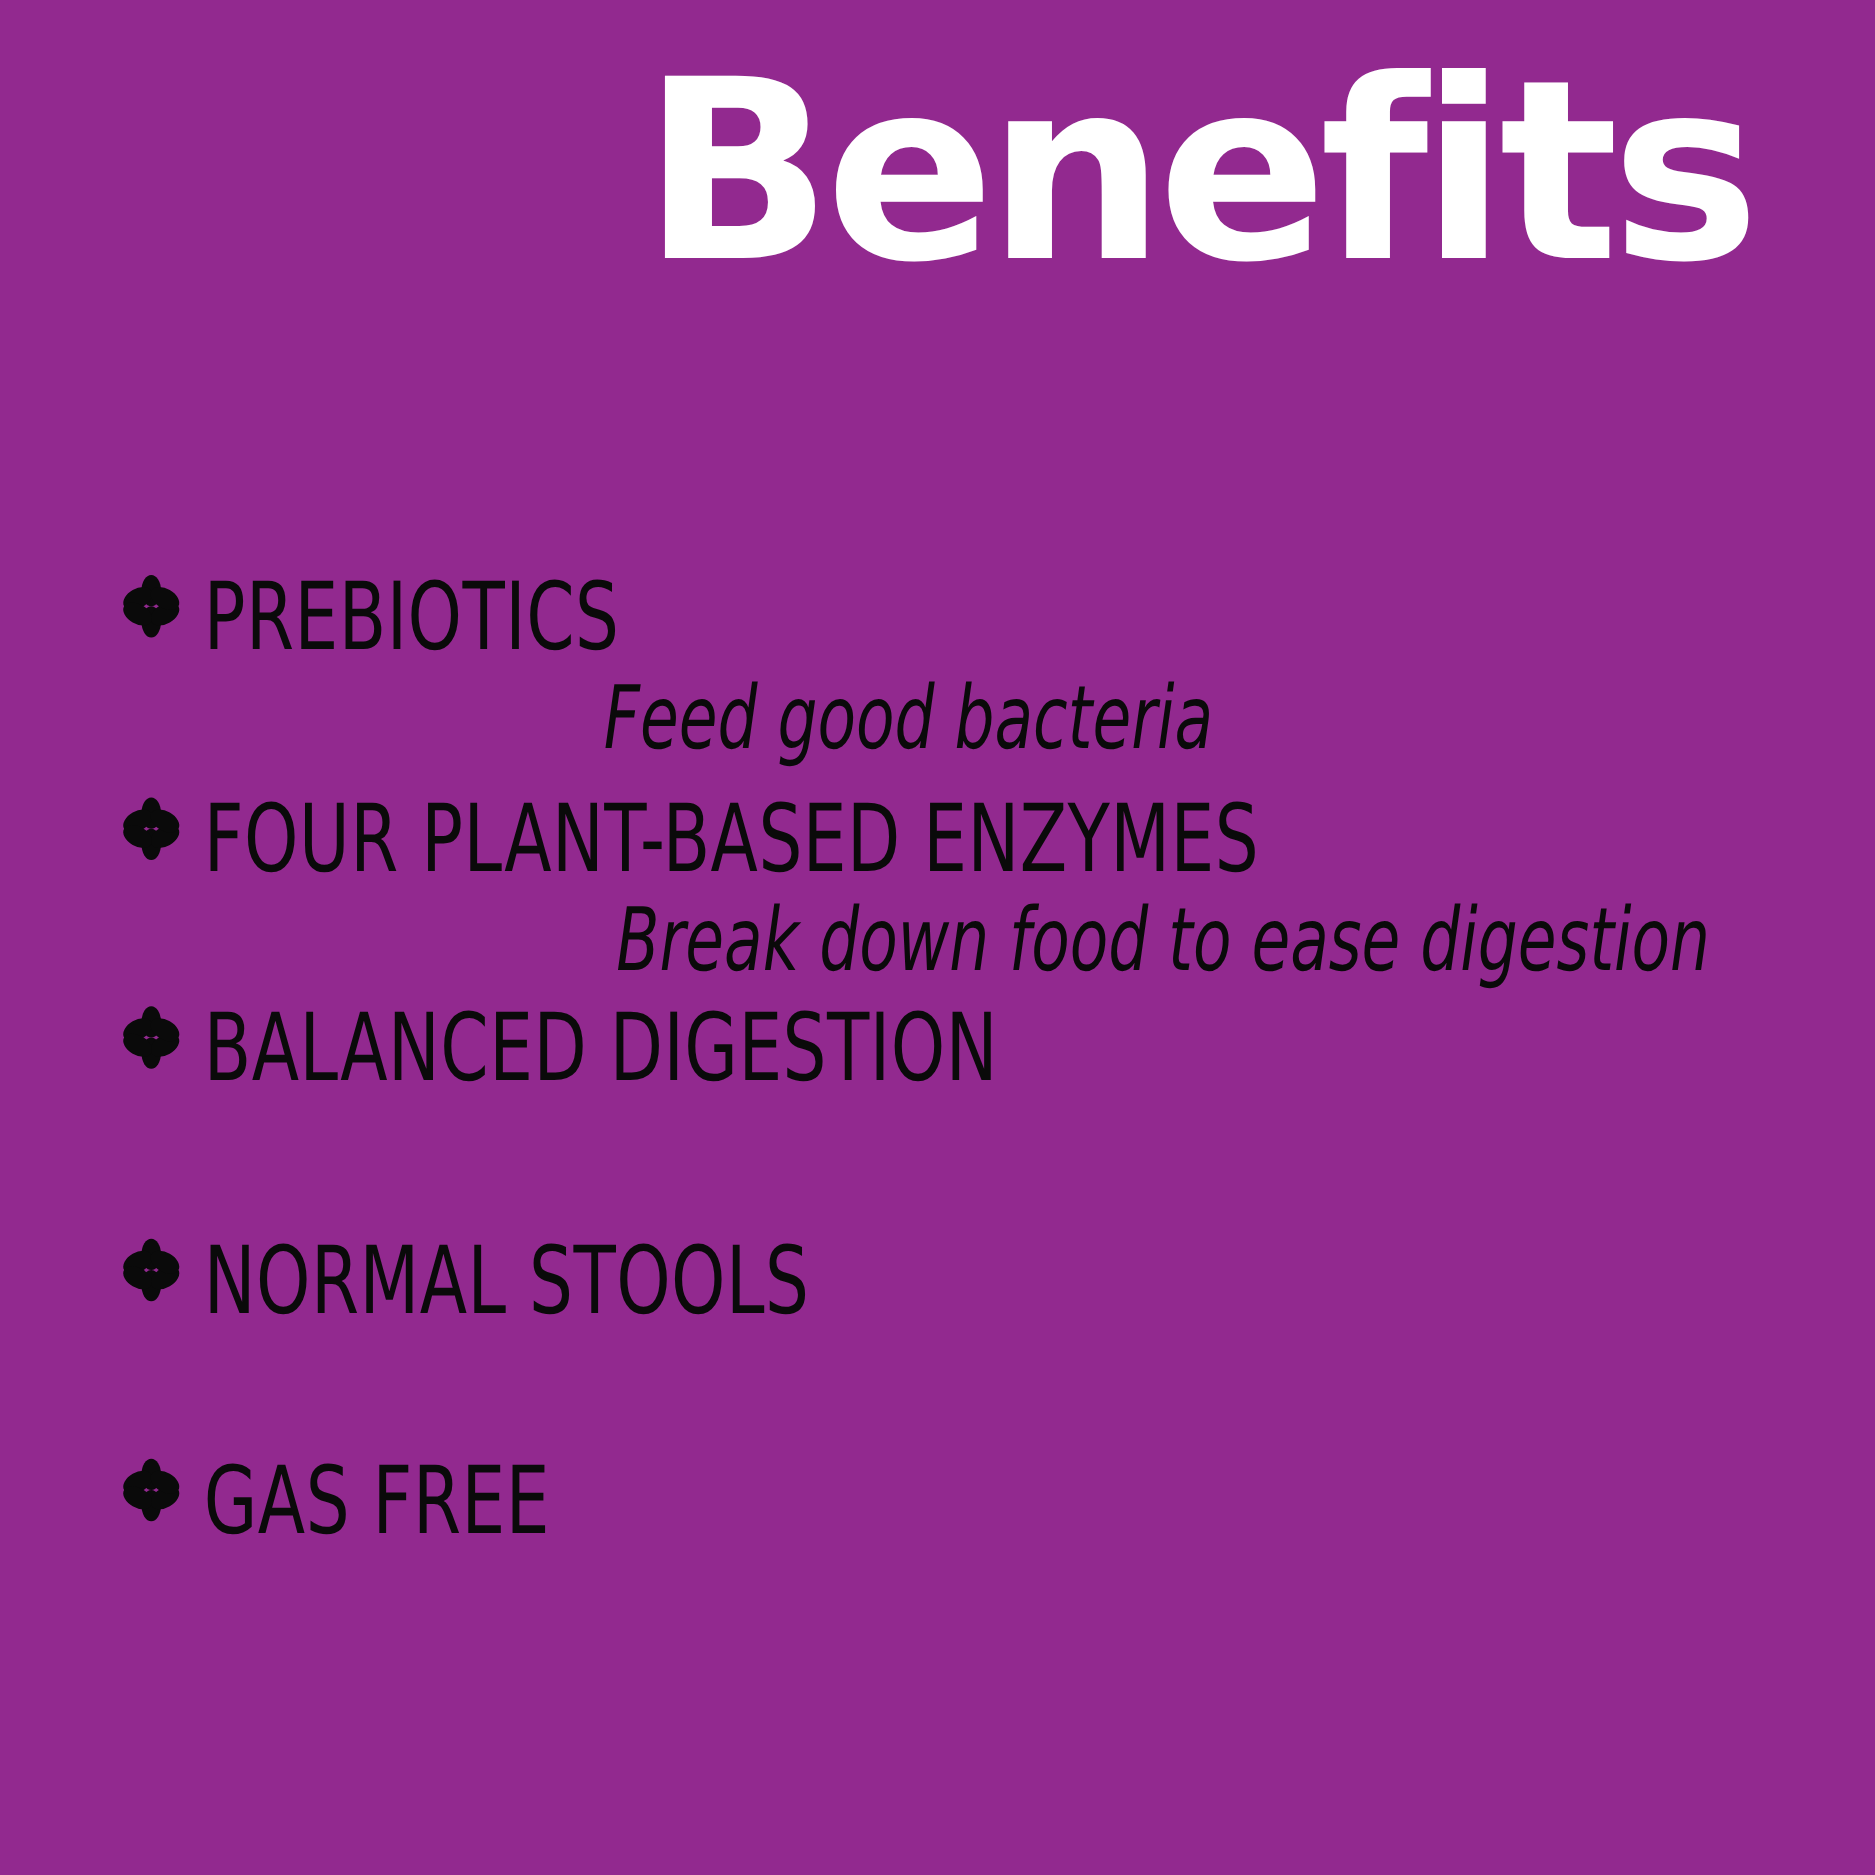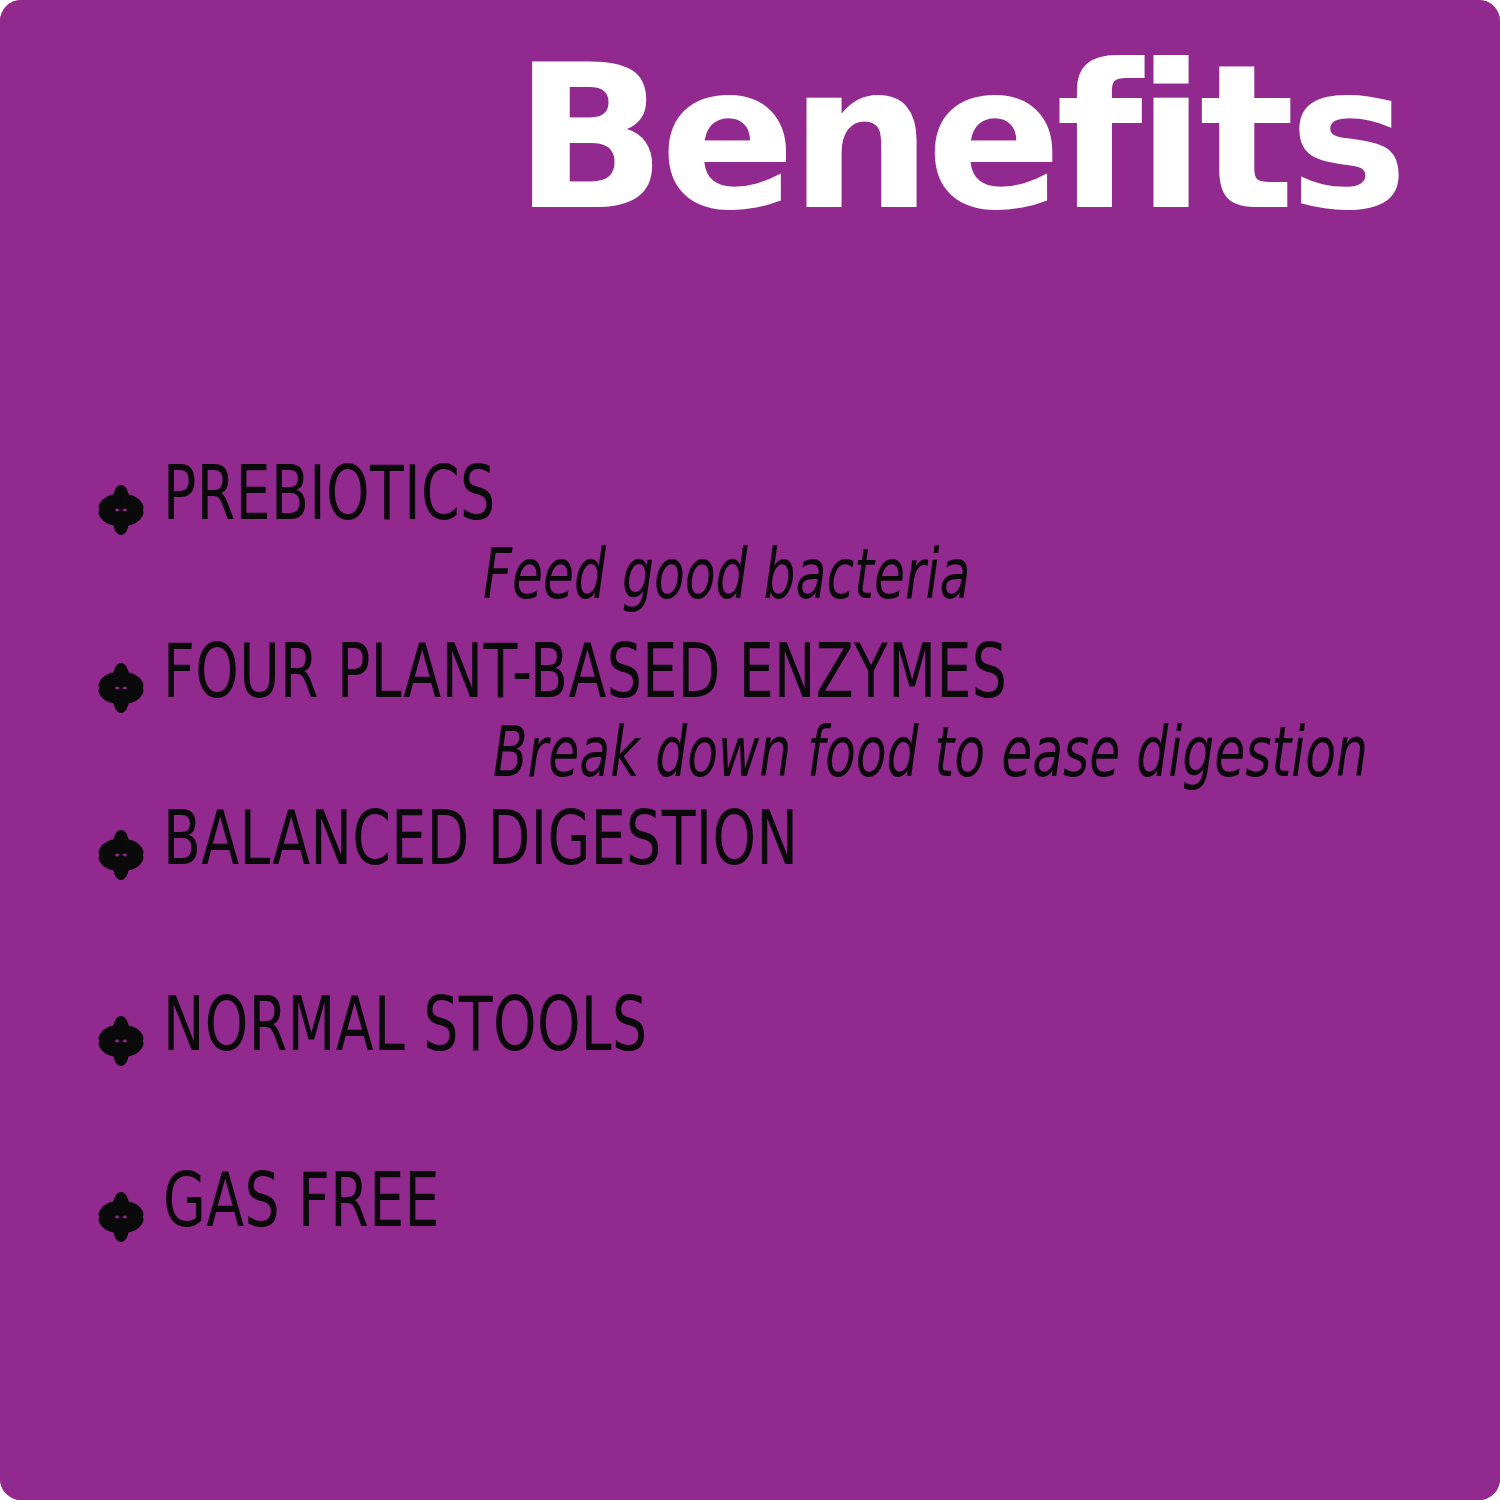--- a/index.html
+++ b/index.html
@@ -7,21 +7,20 @@
     padding: 0;
     background: #ffffff;
   }
   #canvas {
     position: relative;
     width: 1500px;
     height: 1500px;
     overflow: hidden;
     background: #ec4899;
     font-family: "DejaVu Sans", sans-serif;
-    border-radius: 21px;
   }
   #bg-svg {
     position: absolute;
     left: 0;
     top: 0;
     width: 1500px;
     height: 1500px;
     display: block;
   }
   #title {
@@ -46,21 +45,21 @@
     z-index: 6;
   }
   .benefit-row {
     position: absolute;
     left: 95px;
     display: block;
     white-space: nowrap;
   }
   .benefit-main {
     display: flex;
-    align-items: flex-end;
+    align-items: flex-start;
     white-space: nowrap;
   }
   .flower-icon {
     display: inline-block;
     width: 52px;
     height: 52px;
     flex: 0 0 52px;
     position: relative;
     top: 4px;
   }

